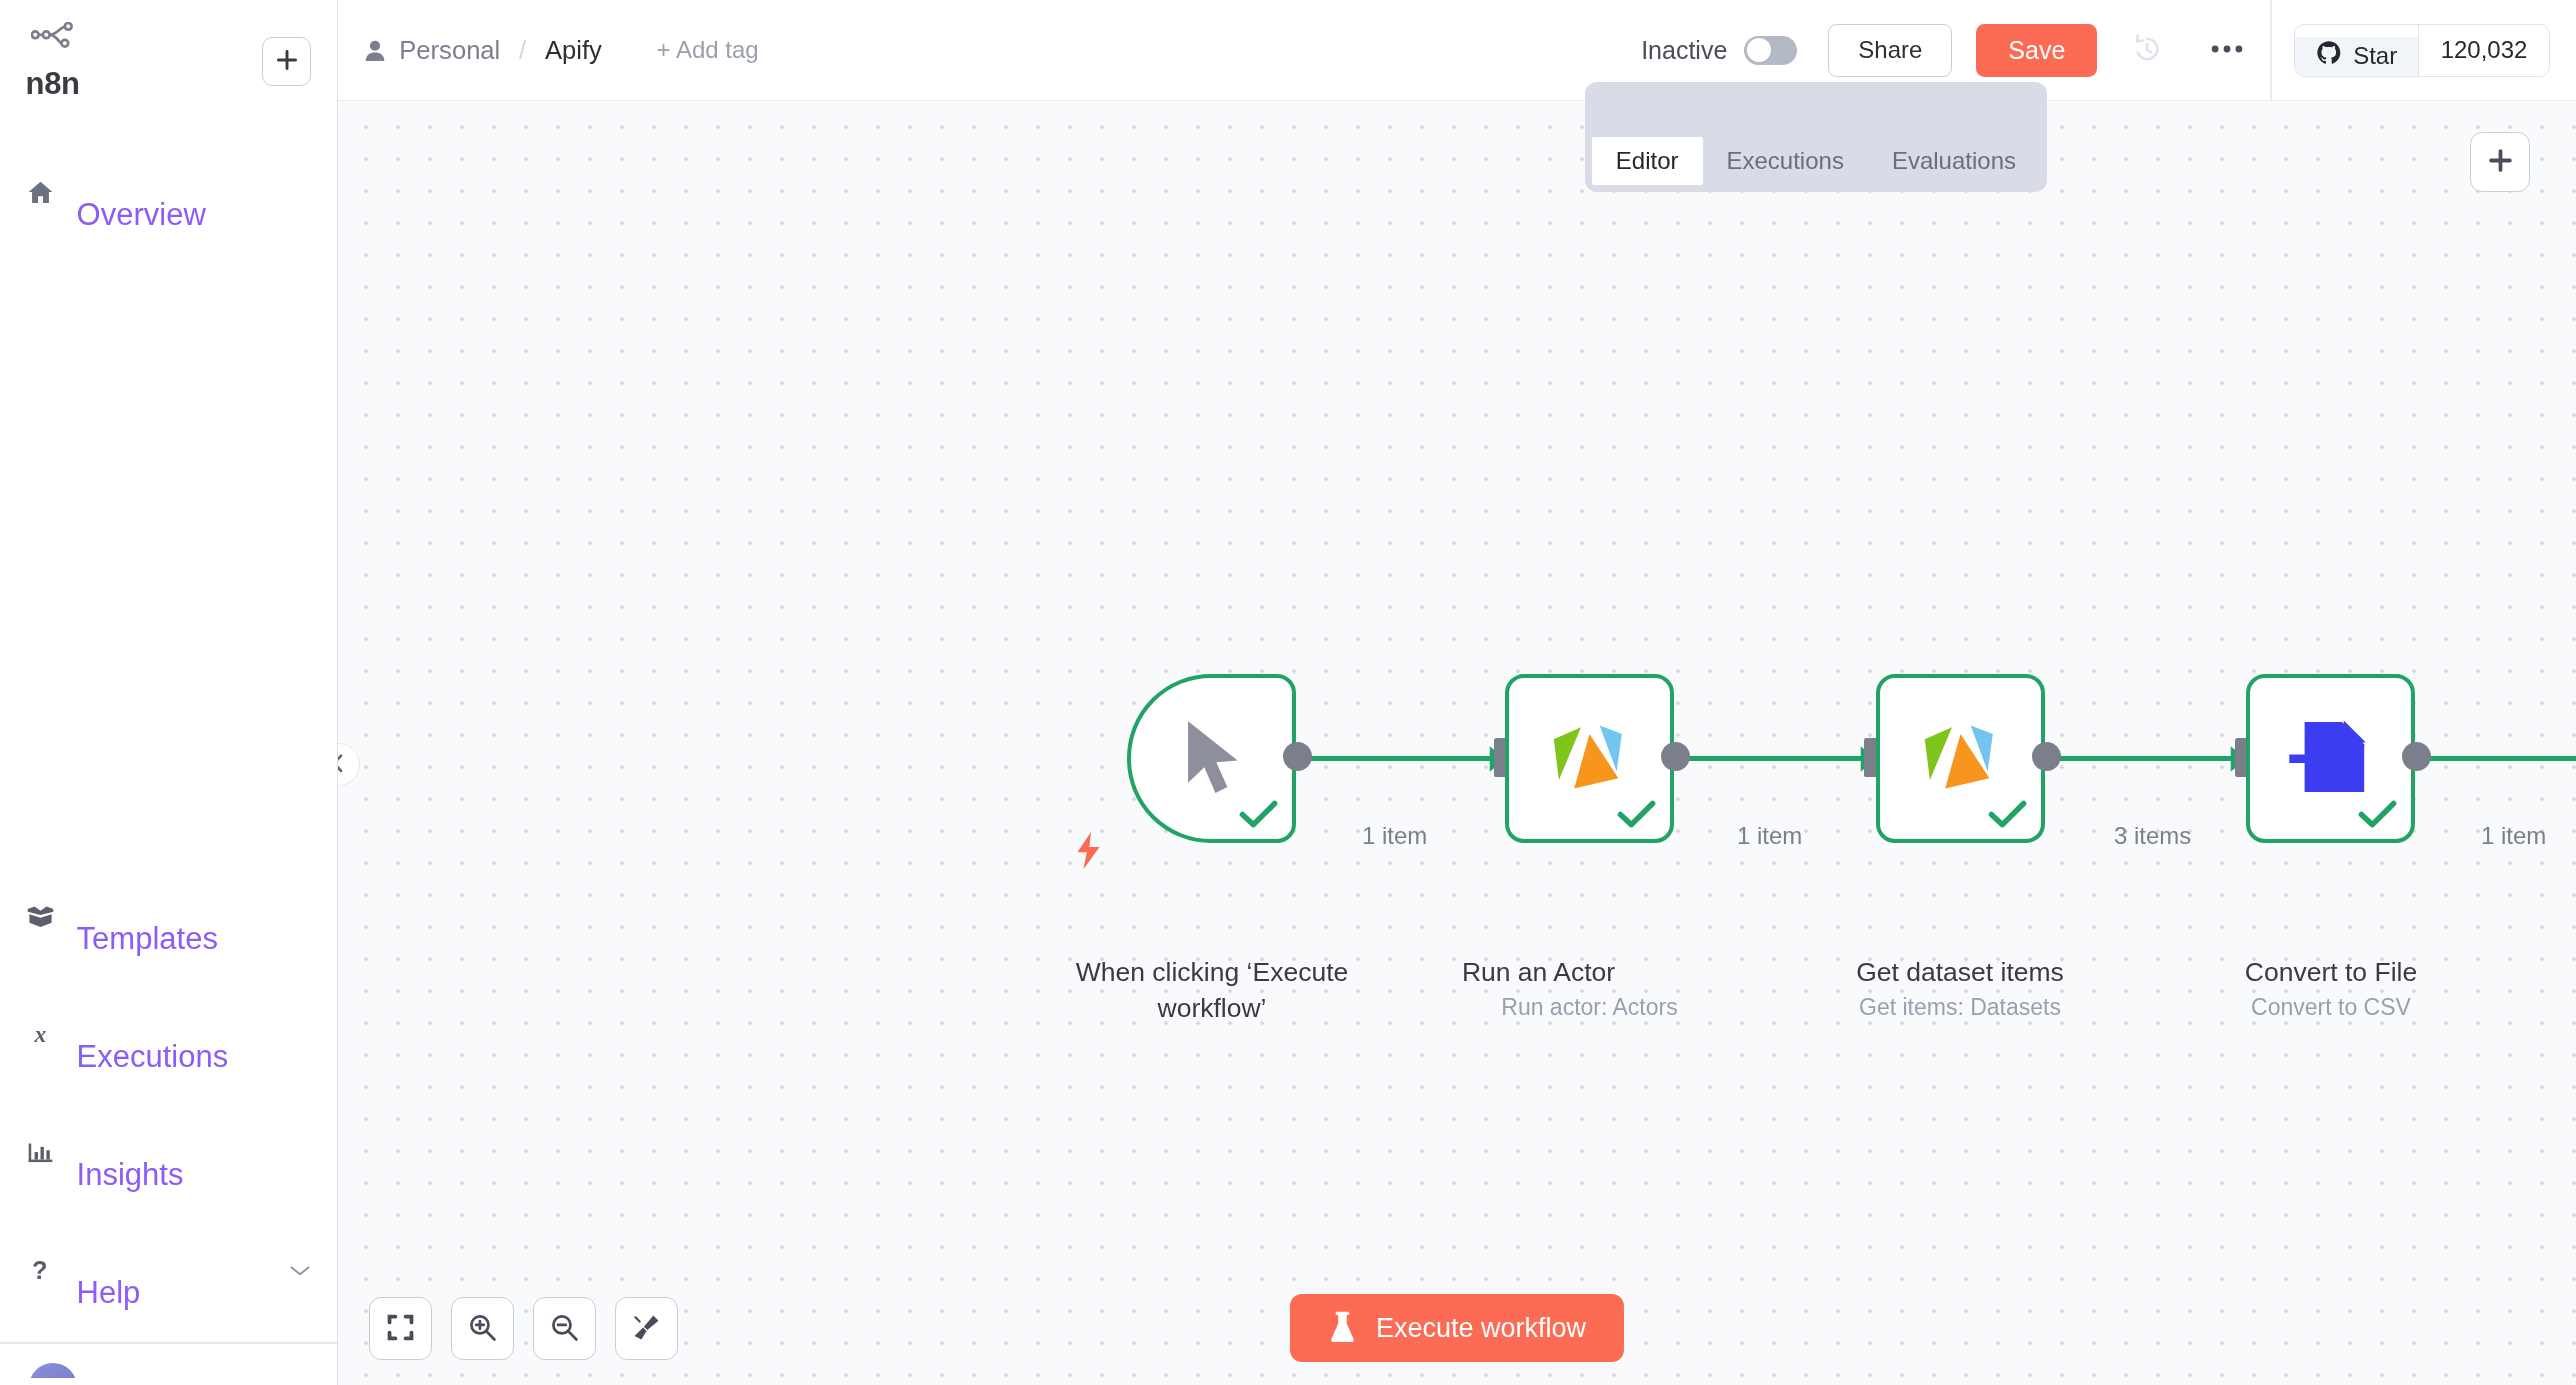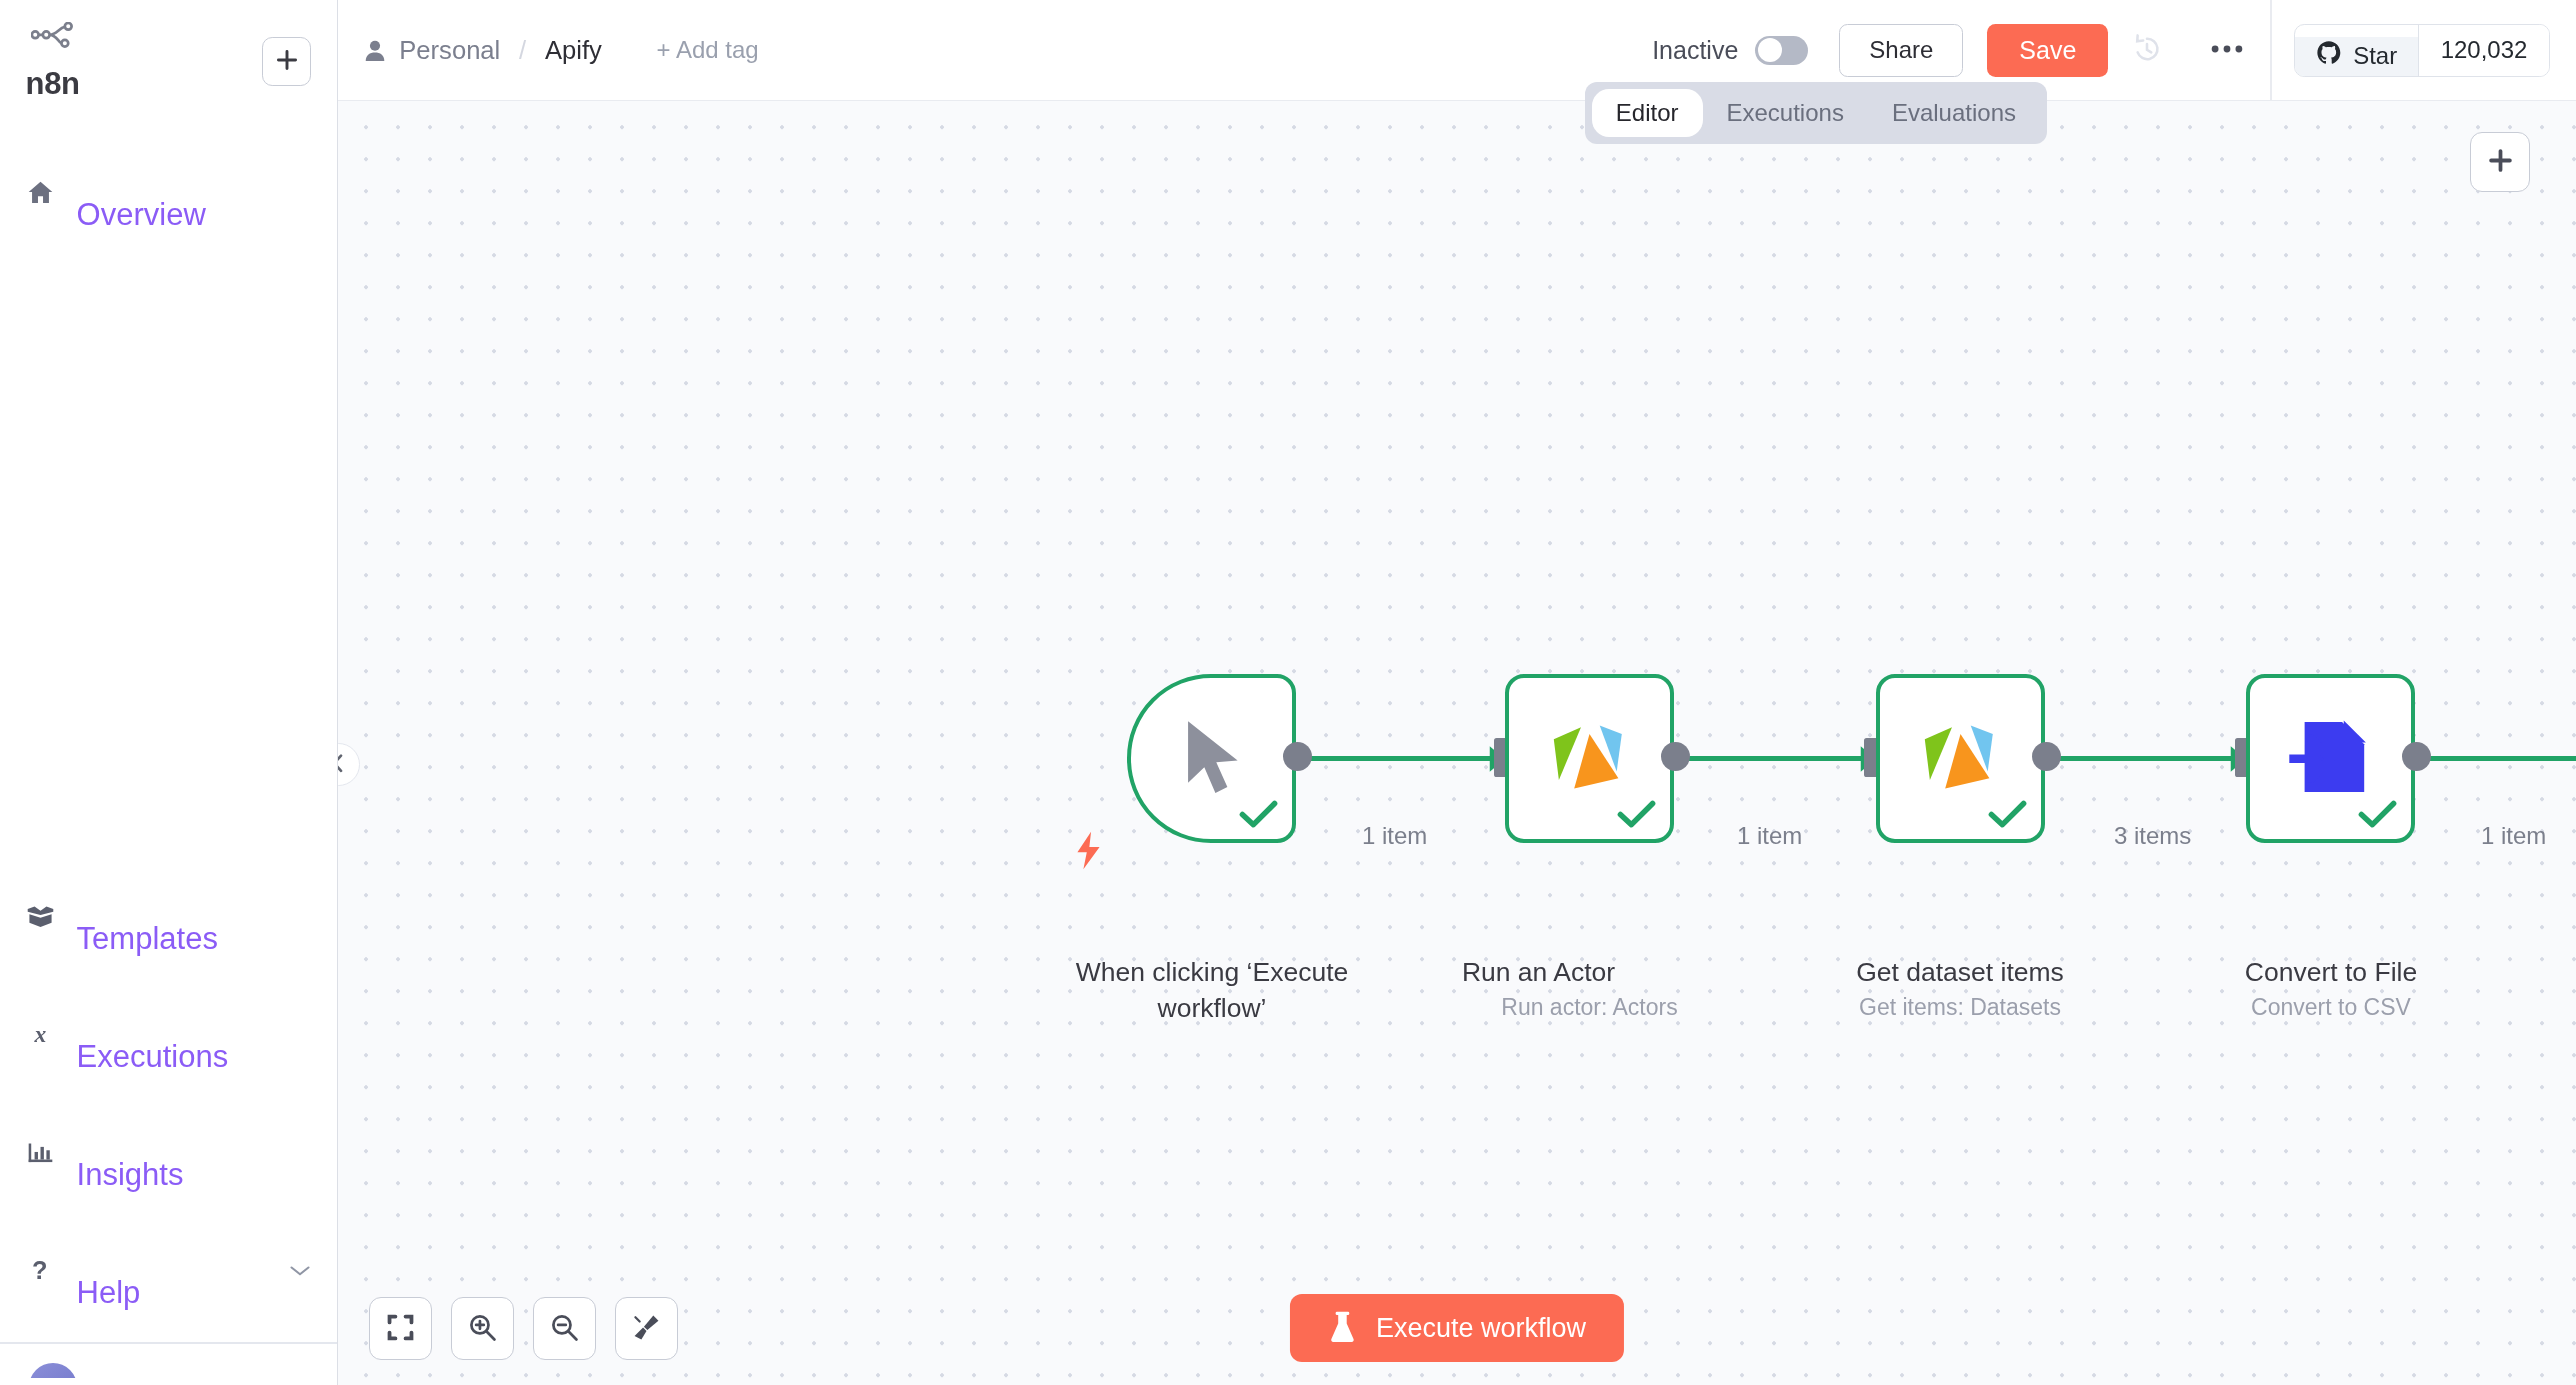--- a/index.html
+++ b/index.html
@@ -69,21 +69,21 @@
     border-radius: 50%; background: #fff;
   }
   .btn-share {
     height: 53px; padding: 0 29px; border: 1.7px solid #c8ccd6; border-radius: 8.5px;
     background: #fff; font-size: 24px; color: #2e2e35; cursor: pointer;
     display: flex; align-items: center; margin-right: 24px;
   }
   .btn-save {
     height: 53px; padding: 0 32px; border: none; border-radius: 8.5px;
     background: #fc6b53; font-size: 25px; color: #fff; cursor: pointer;
-    display: flex; align-items: center; margin-right: 15px;
+    display: flex; align-items: center; margin-right: 26px;
   }
   .icon-btn { width: 48px; height: 48px; display: flex; align-items: center; justify-content: center; cursor: pointer; }
   .hdr-sep { width: 1.7px; height: 101px; background: #e9ebf0; margin: 0 22px 0 19px; }
   .gh-badge {
     display: flex; align-items: stretch; border: 1.7px solid #dfe3ea; border-radius: 10.2px;
     overflow: hidden; height: 53px; margin-right: 25.6px; cursor: pointer;
   }
   .gh-left {
     display: flex; align-items: center; gap: 12px; padding: 0 20.5px;
     background: #f1f4f8; font-size: 24px; color: #24292f; font-weight: 400; margin-top: 12px;
@@ -92,22 +92,23 @@
     display: flex; align-items: center; padding: 0 22px; background: #fff;
     font-size: 24px; color: #24292f; border-left: 1.7px solid #dfe3ea;
   }
 
   
   .tabs {
     position: absolute; top: 82px; left: 1247px; z-index: 25;
     display: flex; gap: 0; background: #d9dce6; border-radius: 12px; padding: 6.8px;
   }
   .tab {
-    padding: 10.2px 24px; font-size: 24px; color: #6a6f7e; border-radius: 17px; cursor: pointer;
+    padding: 10.2px 24px; font-size: 24px; color: #6a6f7e; border-radius: 2px; cursor: pointer;
     white-space: nowrap;
+    margin-top: 48px;
   }
   .tab.active { background: #fff; color: #26262c; }
 
   
   .canvas {
     position: absolute; top: 101px; left: 0; right: 0; bottom: 0;
     background-color: #f9fafc;
     background-image: radial-gradient(#d6dae4 1.7px, transparent 1.7px);
     background-size: 32px 32px; background-position: 12px 10.2px;
     overflow: hidden;

